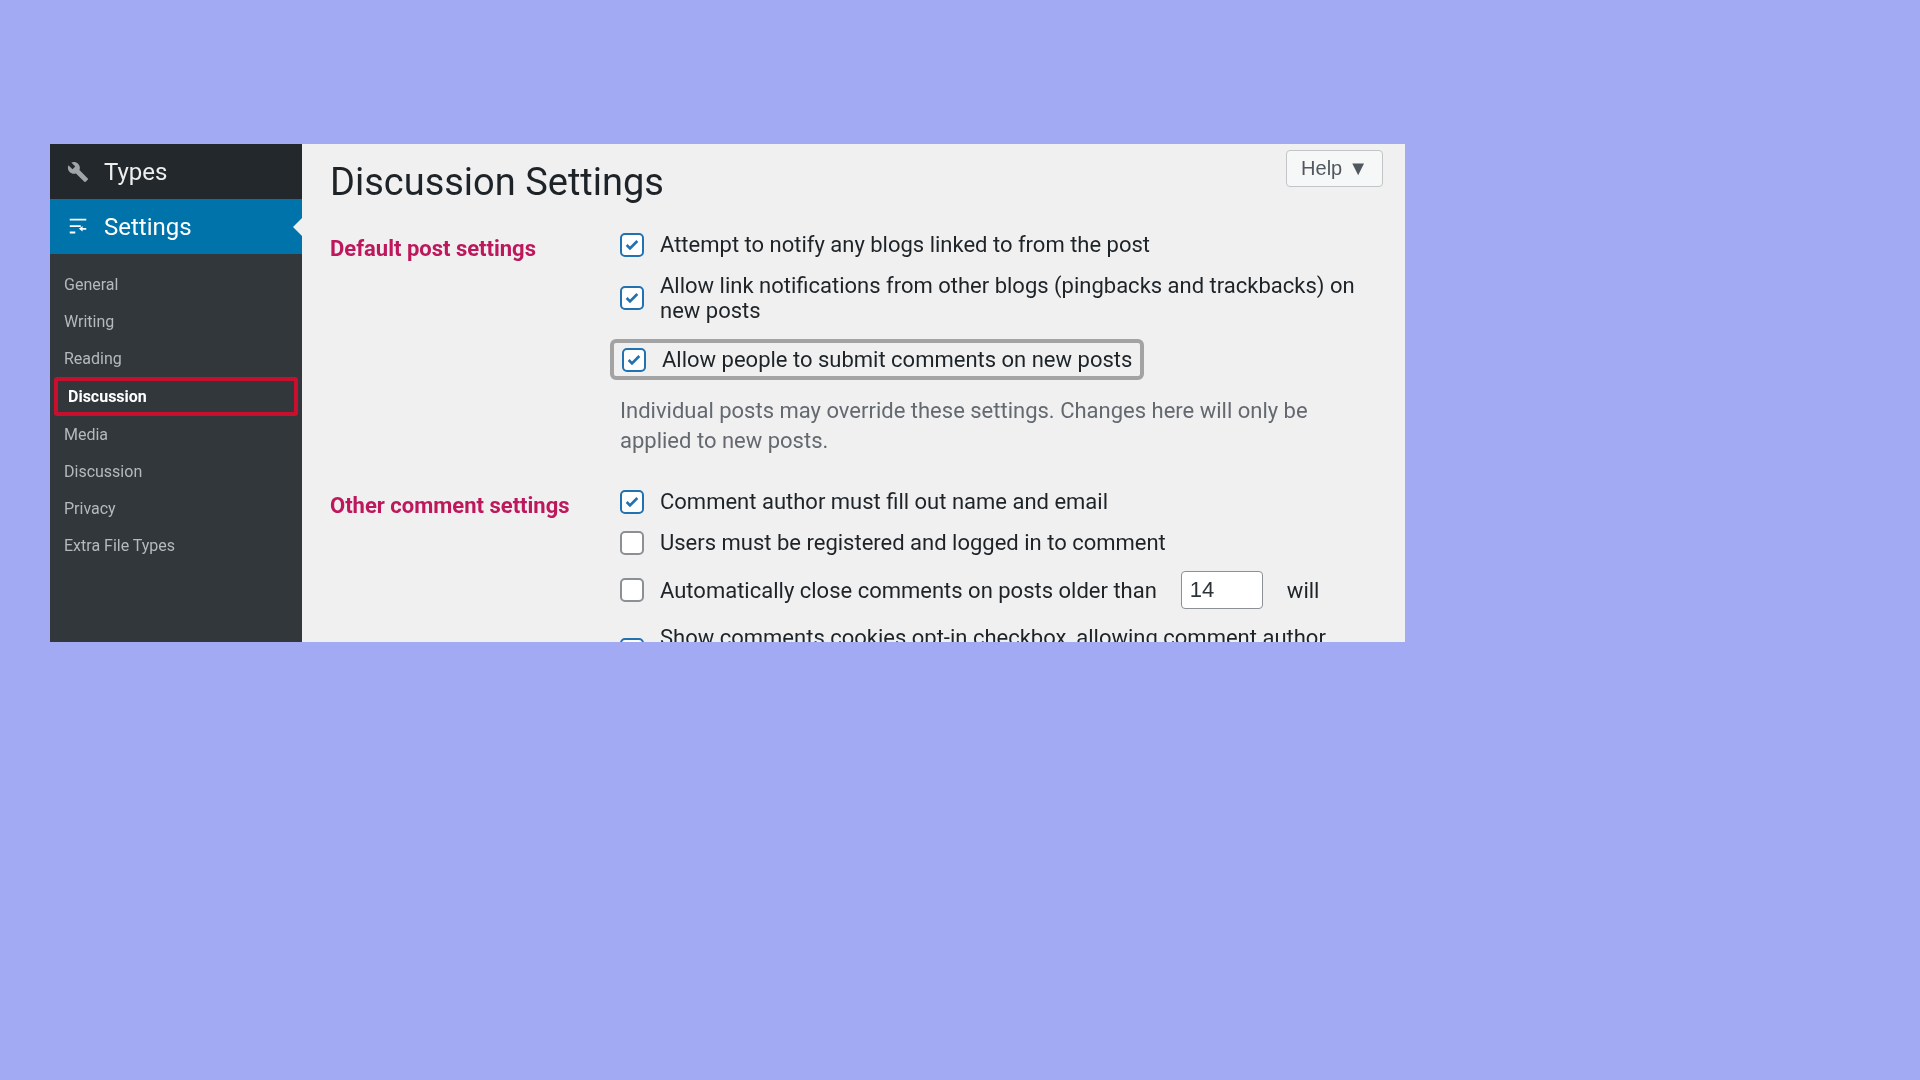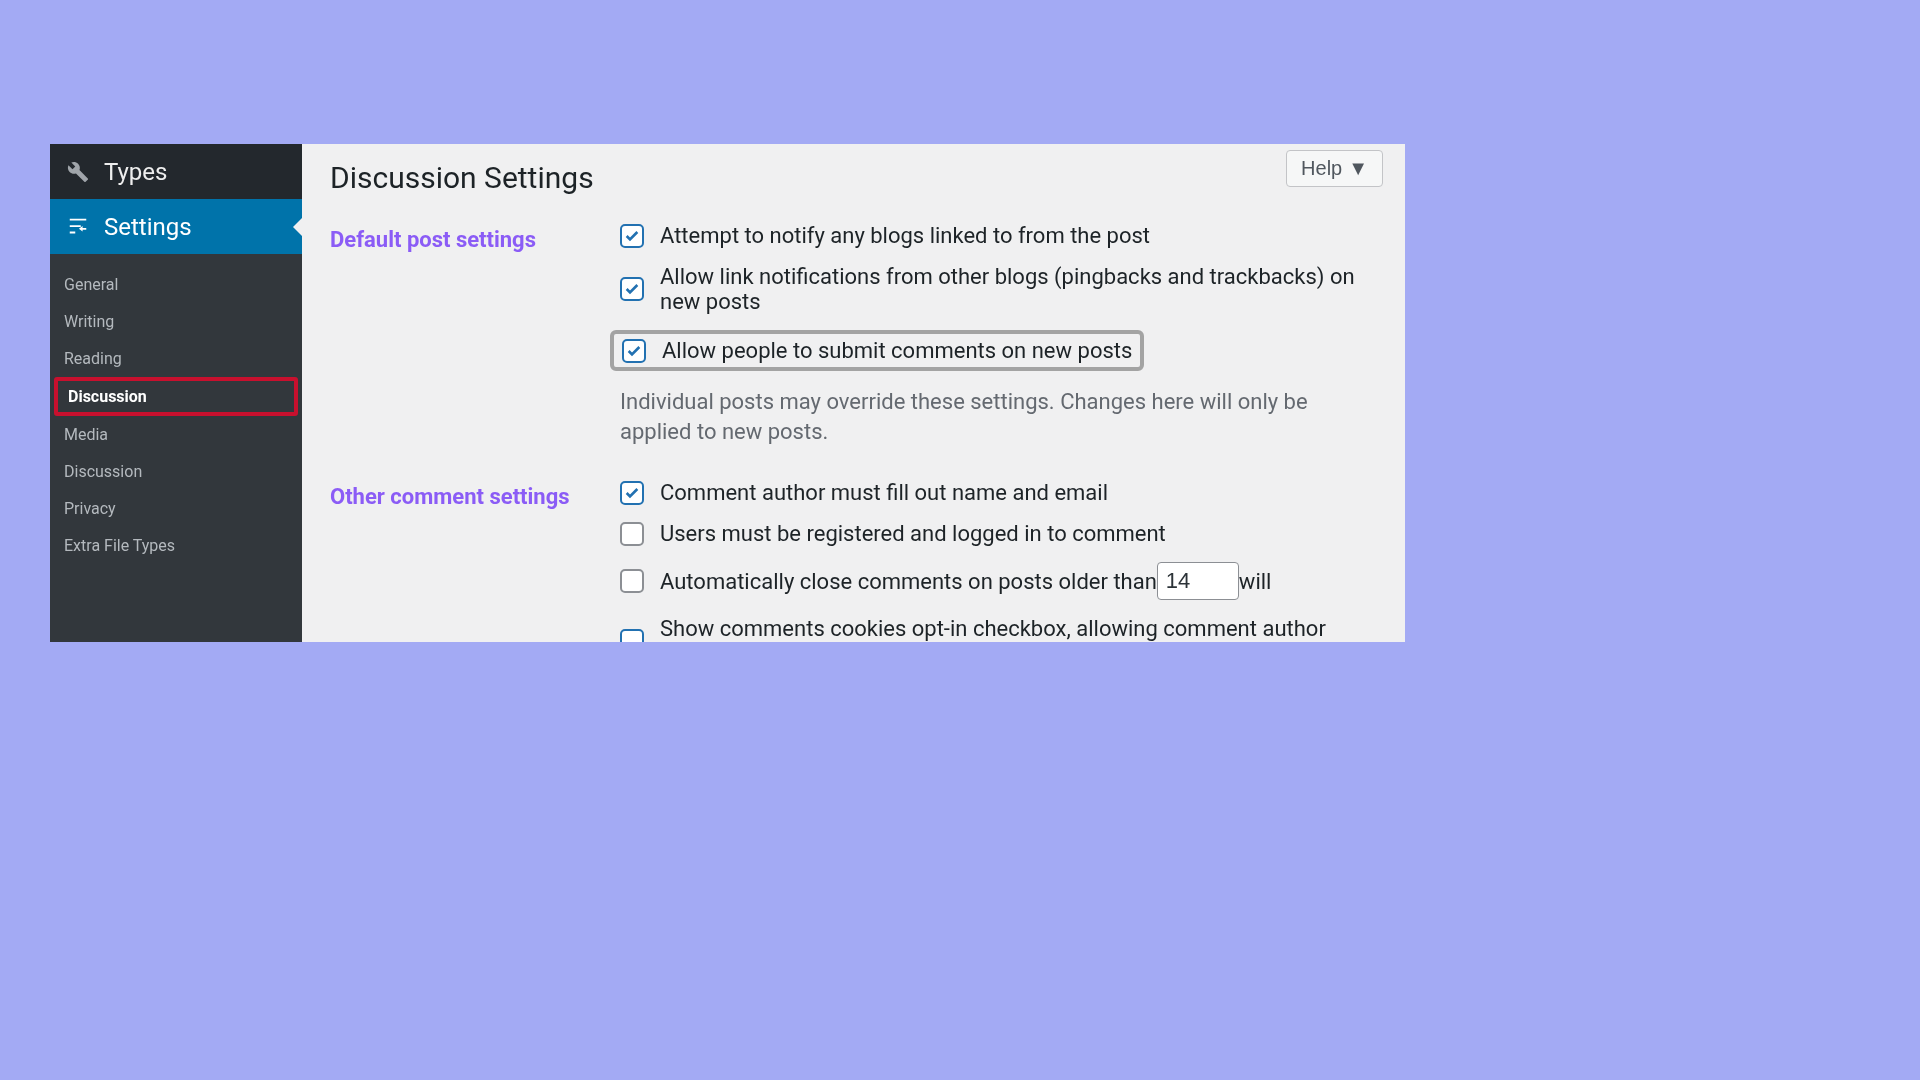--- a/index.html
+++ b/index.html
@@ -99,36 +99,36 @@
     border-radius: 4px;
     padding: 6px 14px;
     font-size: 20px;
     color: #50575e;
     cursor: pointer;
     display: flex;
     align-items: flex-end;
     gap: 6px;
   }
   .page-title {
-    font-size: 30px;
+    font-size: 38px;
     font-weight: 400;
     color: #1d2327;
     margin-bottom: 28px;
   }
   .form-row {
     display: flex;
     align-items: flex-start;
     margin-bottom: 34px;
   }
   .row-label {
     width: 290px;
     flex-shrink: 0;
     font-size: 22px;
     font-weight: 700;
-    color: #8b5cf6;
+    color: #be185d;
     padding-top: 4px;
   }
   .row-fields {
     flex: 1;
     display: flex;
     flex-direction: column;
     gap: 16px;
     font-size: 22px;
     color: #1d2327;
   }
@@ -169,21 +169,21 @@
   }
   .num-input {
     width: 82px;
     height: 38px;
     border: 1px solid #8c8f94;
     border-radius: 4px;
     font-size: 22px;
     padding: 0 8px;
     color: #2c3338;
   }
-  .inline-gap { display: inline-flex; align-items: center; gap: 0; flex-wrap: wrap; justify-content: center;}
+  .inline-gap { display: inline-flex; align-items: center; gap: 24px; flex-wrap: wrap; justify-content: center;}
 </style>
 </head>
 <body>
 
 <div class="wp-window">
 
   <nav class="sidebar">
     <div class="sidebar-item top">
       <span class="icon">
         <svg width="22" height="22" viewBox="0 0 24 24" fill="#a0a5aa">

